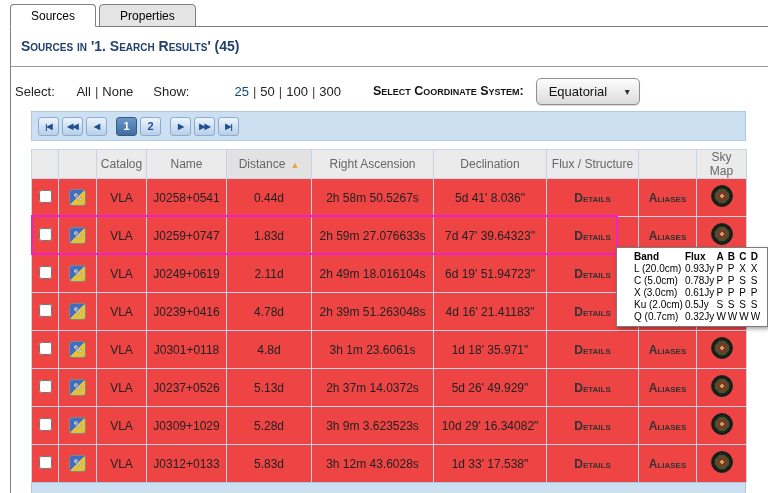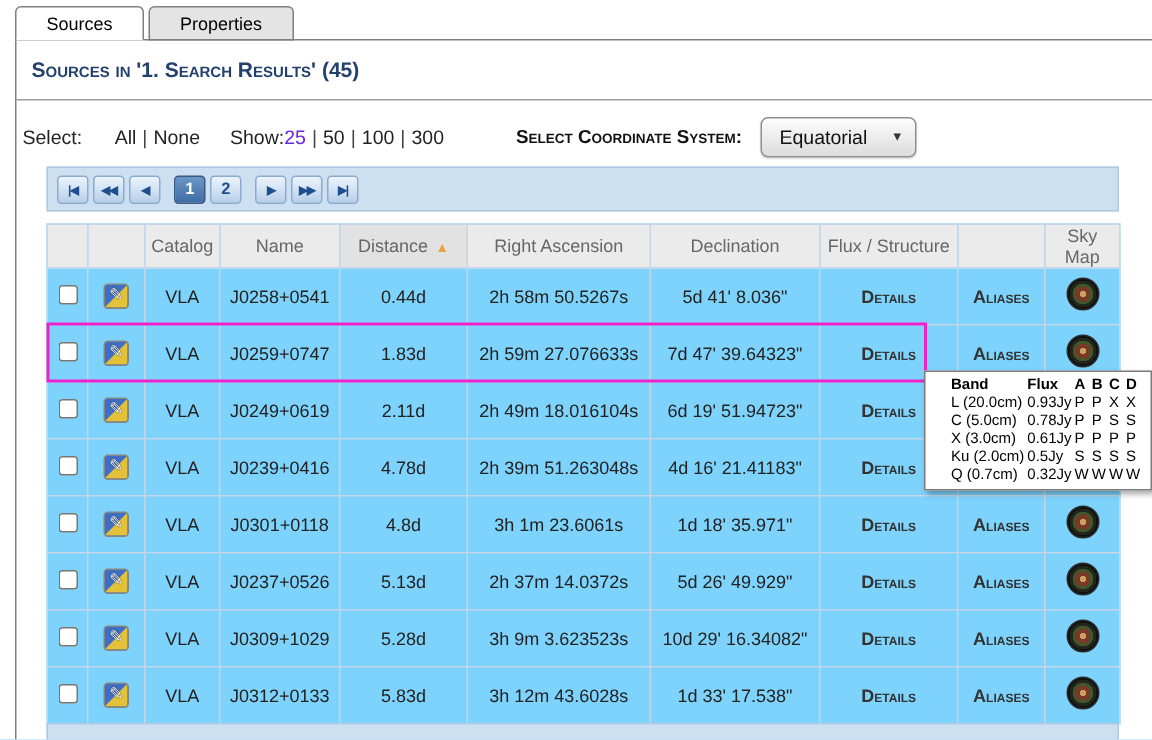--- a/index.html
+++ b/index.html
@@ -27,23 +27,23 @@
     position:absolute; top:11px; left:10px;
     font-variant:small-caps; font-weight:bold; font-size:14px; color:#24416e;
   }
   .divider { position:absolute; top:39px; left:0; width:758px; border-top:1px solid #9c9c9c; }
 
   
   .controls { position:absolute; top:50px; left:4px; height:28px; width:750px;
     display:flex; align-items:center; font-size:13px; color:#222; }
   .grp { display:flex; align-items:center; white-space:pre; }
   .grp-show { margin-left:20px; }
-  .grp-coord { margin-left:48px; }
+  .grp-coord { margin-left:32px; }
   .link { cursor:pointer; color:#222; }
-  .muted { color:#6d28d9; }
+  .muted { color:#0c4a6e;margin-left:45px; }
   .sep { padding:0 4px; color:#444; }
   .sc-label { font-variant:small-caps; font-weight:bold; font-size:12.5px; color:#111; }
   .dropdown {
     margin-left:12px; height:27px; min-width:104px; padding:4px 9px 4px 12px;
     border:1px solid #8f8f8f; border-radius:5px;
     background:linear-gradient(#fdfdfd,#dcdcdc);
     display:flex; align-items:center; justify-content:space-between; gap:10px;
     font-size:13px; color:#111; cursor:pointer;
     box-shadow:0 1px 1px rgba(0,0,0,.15);
   }
@@ -60,21 +60,21 @@
     background:linear-gradient(#ecf4fc,#b7cfe9); border:1px solid #8cabcf; border-radius:3px;
     color:#1f4e8f; font-size:8px; font-weight:bold; letter-spacing:-1px; cursor:pointer;
   }
   .pgroup { display:flex; gap:3px; margin:0 6px; }
   .pbtn.page { font-size:11px; letter-spacing:0; }
   .pbtn.active { background:linear-gradient(#6b96c6,#3f6da3); color:#fff; border-color:#385981; }
 
   
   table.src {
     position:absolute; top:122px; left:20px; width:715px;
-    border-collapse:collapse; table-layout:fixed; font-size:12px; background:#7dd3fc;
+    border-collapse:collapse; table-layout:fixed; font-size:12px; background:#ef4444;
   }
   table.src th {
     height:28px; background:#ebebeb; color:#676767; font-weight:normal; font-size:12px;
     border:1px solid #c5d6e8; text-align:center; padding:0 2px; cursor:pointer;
   }
   table.src th.sorted { background:#e2e2e2; }
   table.src td {
     height:38px; border:1px solid #c5d6e8; vertical-align:middle;
     text-align:center; padding:0 2px; color:#222;
   }

